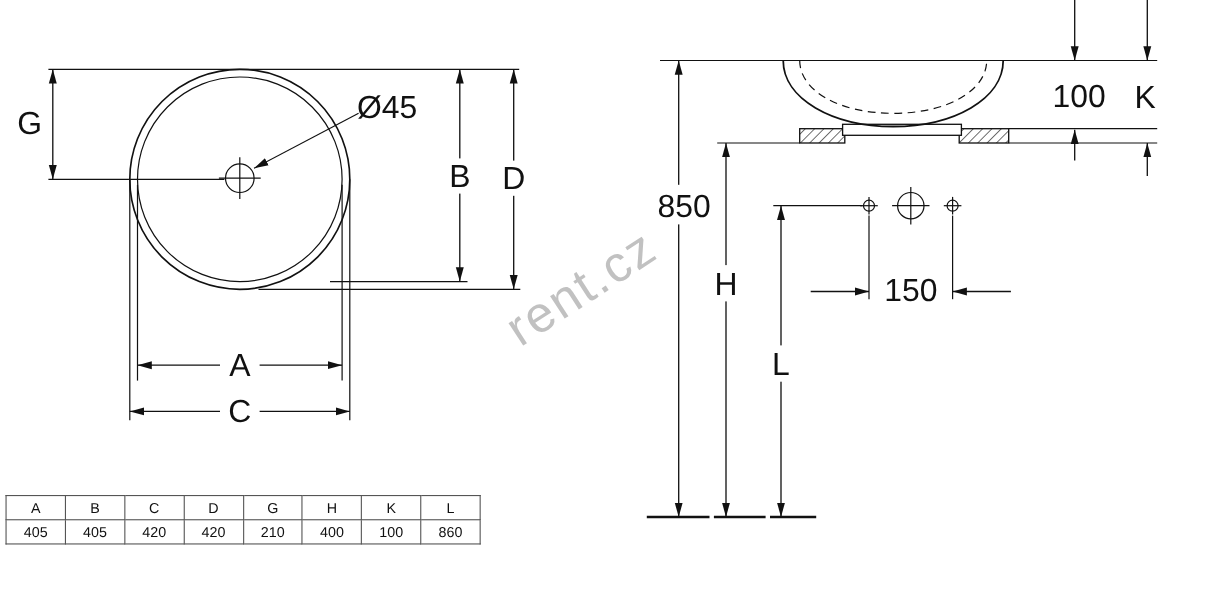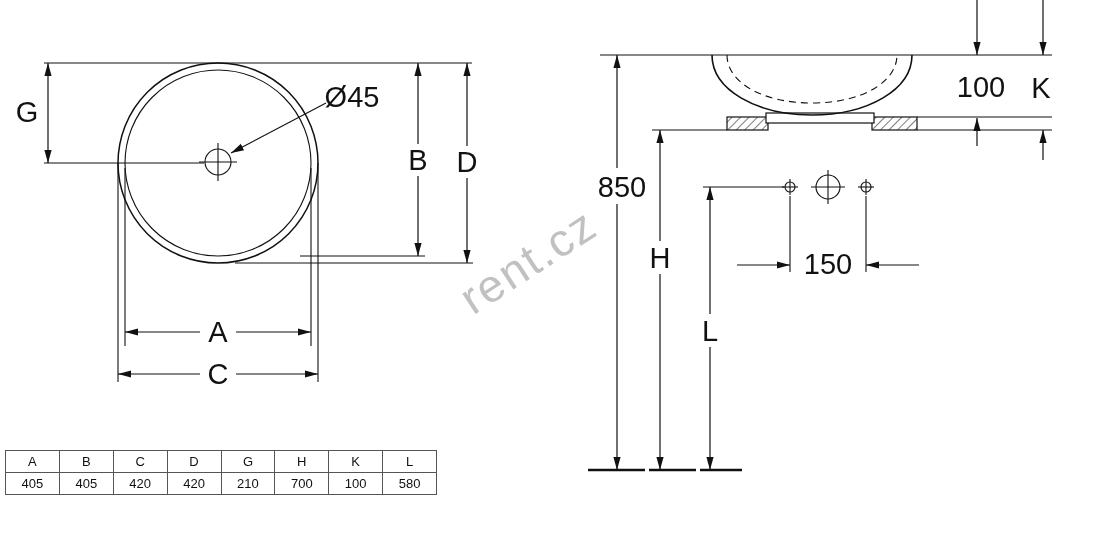--- a/index.html
+++ b/index.html
@@ -212,22 +212,22 @@
       <th>H</th>
       <th>K</th>
       <th>L</th>
     </tr>
     <tr>
       <td>405</td>
       <td>405</td>
       <td>420</td>
       <td>420</td>
       <td>210</td>
-      <td>700</td>
+      <td>400</td>
       <td>100</td>
-      <td>580</td>
+      <td>860</td>
     </tr>
   </tbody>
     </table>
 
   <div class="watermark">rent.cz</div>
 
 </div>
 
 </body></html>

